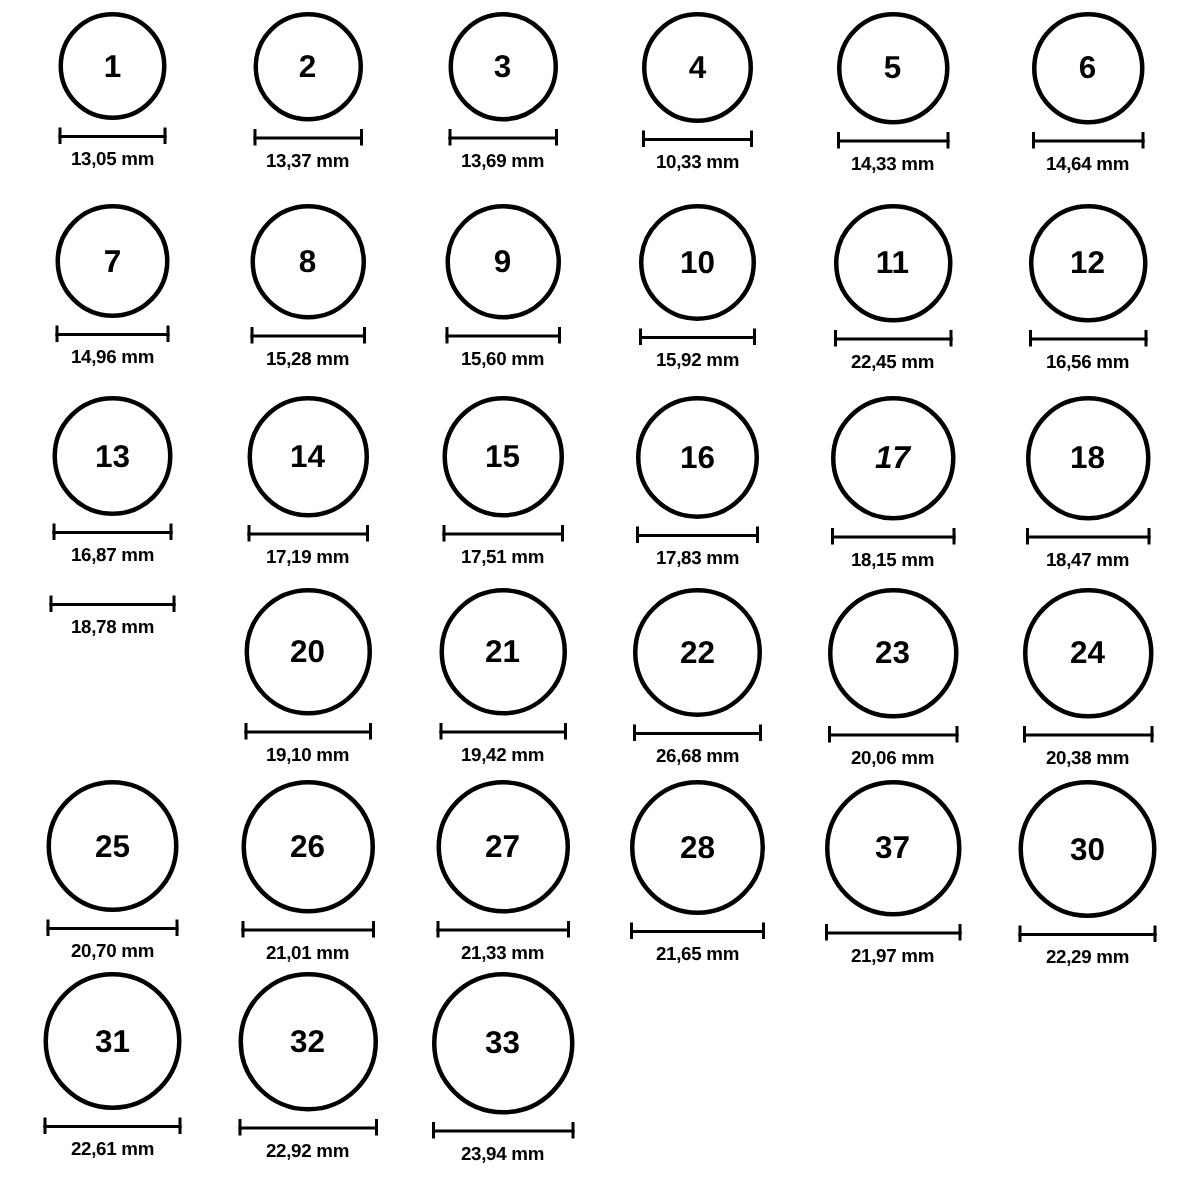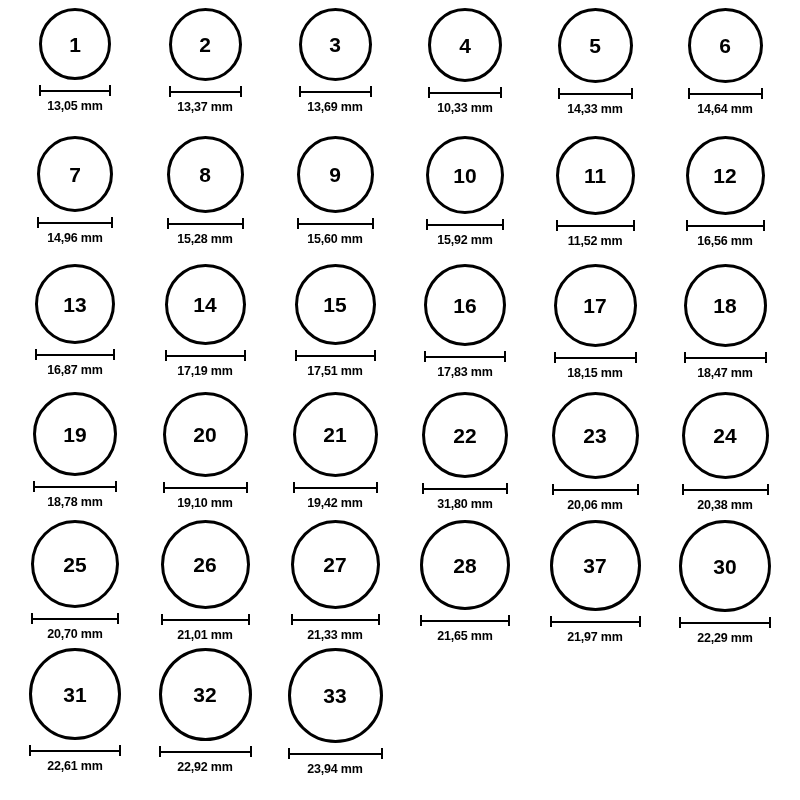--- a/index.html
+++ b/index.html
@@ -227,21 +227,21 @@
         <div class="ring-circle-wrap">
           <div class="ring-circle" style="width: 79px; height: 79px;">
             <span class="ring-number">11</span>
           </div>
         </div>
         <div class="ring-measure" style="width: 79px;">
           <div class="bar"></div>
           <div class="cap-left"></div>
           <div class="cap-right"></div>
         </div>
-        <div class="ring-label">11,52 mm</div>
+        <div class="ring-label">22,45 mm</div>
       </div>
       <div class="ring-cell">
         <div class="ring-circle-wrap">
           <div class="ring-circle" style="width: 79px; height: 79px;">
             <span class="ring-number">12</span>
           </div>
         </div>
         <div class="ring-measure" style="width: 79px;">
           <div class="bar"></div>
           <div class="cap-left"></div>
@@ -296,21 +296,21 @@
         </div>
         <div class="ring-measure" style="width: 82px;">
           <div class="bar"></div>
           <div class="cap-left"></div>
           <div class="cap-right"></div>
         </div>
         <div class="ring-label">17,83 mm</div>
       </div>
       <div class="ring-cell">
         <div class="ring-circle-wrap">
-          <div class="ring-circle" style="width: 83px; height: 83px;">
+          <div class="ring-circle" style="width: 83px; height: 83px; font-style: italic;">
             <span class="ring-number">17</span>
           </div>
         </div>
         <div class="ring-measure" style="width: 83px;">
           <div class="bar"></div>
           <div class="cap-left"></div>
           <div class="cap-right"></div>
         </div>
         <div class="ring-label">18,15 mm</div>
       </div>
@@ -321,25 +321,20 @@
           </div>
         </div>
         <div class="ring-measure" style="width: 83px;">
           <div class="bar"></div>
           <div class="cap-left"></div>
           <div class="cap-right"></div>
         </div>
         <div class="ring-label">18,47 mm</div>
       </div>
       <div class="ring-cell">
-        <div class="ring-circle-wrap">
-          <div class="ring-circle" style="width: 84px; height: 84px;">
-            <span class="ring-number">19</span>
-          </div>
-        </div>
         <div class="ring-measure" style="width: 84px;">
           <div class="bar"></div>
           <div class="cap-left"></div>
           <div class="cap-right"></div>
         </div>
         <div class="ring-label">18,78 mm</div>
       </div>
       <div class="ring-cell">
         <div class="ring-circle-wrap">
           <div class="ring-circle" style="width: 85px; height: 85px;">
@@ -370,21 +365,21 @@
         <div class="ring-circle-wrap">
           <div class="ring-circle" style="width: 86px; height: 86px;">
             <span class="ring-number">22</span>
           </div>
         </div>
         <div class="ring-measure" style="width: 86px;">
           <div class="bar"></div>
           <div class="cap-left"></div>
           <div class="cap-right"></div>
         </div>
-        <div class="ring-label">31,80 mm</div>
+        <div class="ring-label">26,68 mm</div>
       </div>
       <div class="ring-cell">
         <div class="ring-circle-wrap">
           <div class="ring-circle" style="width: 87px; height: 87px;">
             <span class="ring-number">23</span>
           </div>
         </div>
         <div class="ring-measure" style="width: 87px;">
           <div class="bar"></div>
           <div class="cap-left"></div>

